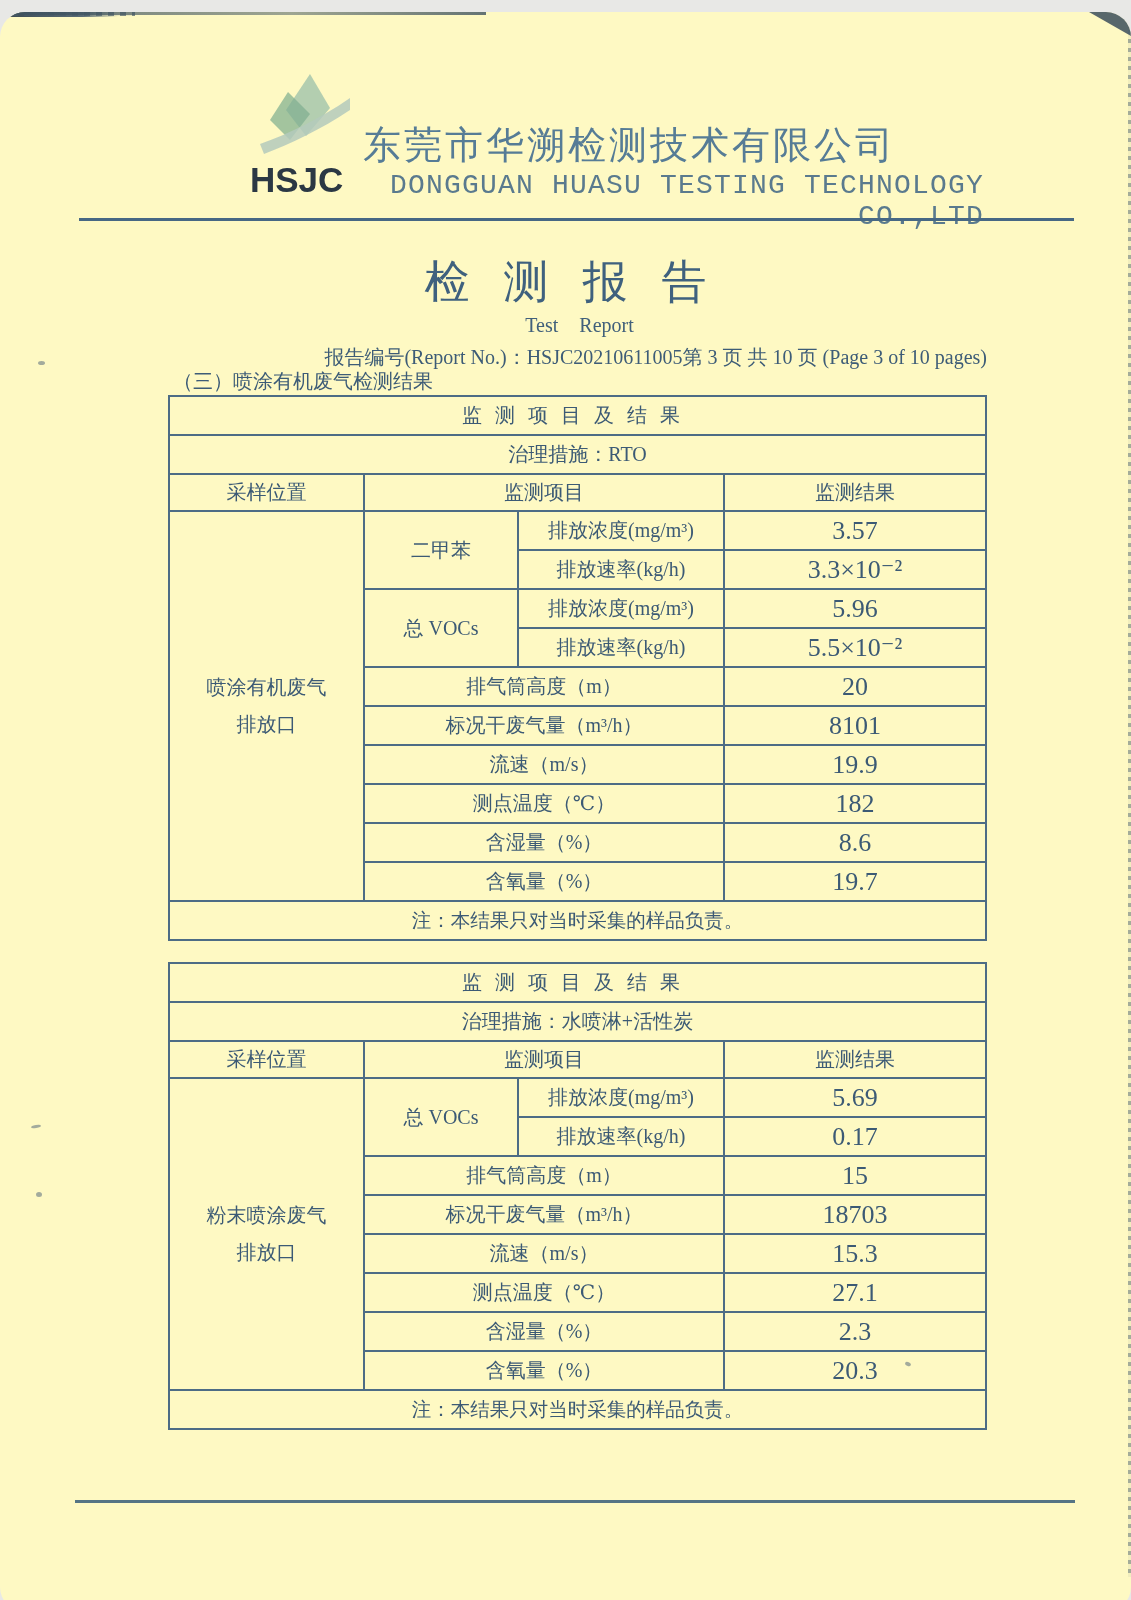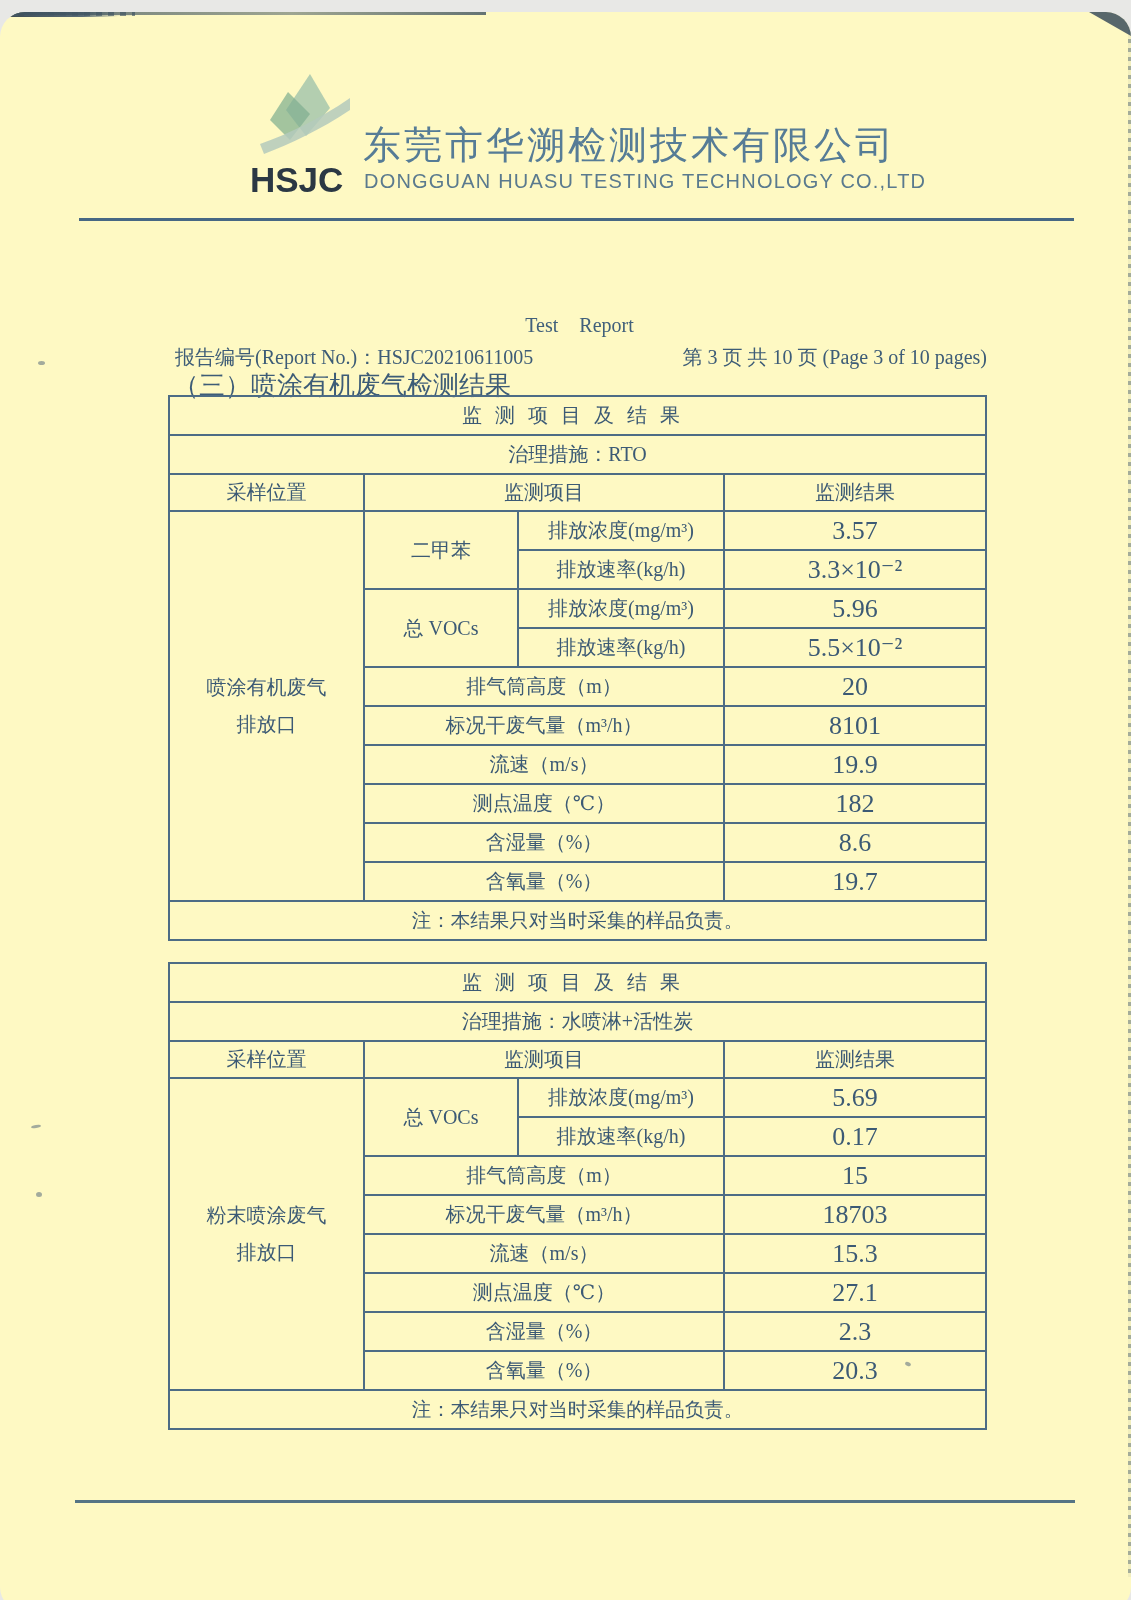--- a/index.html
+++ b/index.html
@@ -31,36 +31,36 @@
   
   .logo-wrap { position:absolute; left:248px; top:60px; width:110px; height:130px; }
   .logo-svg { position:absolute; left:8px; top:0; }
   .logo-text { position:absolute; left:2px; top:88px; width:106px;
     font-family:"Liberation Sans","DejaVu Sans",sans-serif; font-weight:bold;
     font-size:35px; color:#2b3844; letter-spacing:0; }
   .co-zh { position:absolute; left:363px; top:108px; width:620px;
     font-family:"Liberation Sans","DejaVu Sans",sans-serif;
     font-size:38px; font-weight:500; letter-spacing:3px; color:#567c96; }
   .co-en { position:absolute; left:364px; top:158px; width:620px;
-    font-family:Liberation Sans, sans-serif;
-    font-size:20px; letter-spacing:1.2px; color:#5a7a8e; }
+    font-family:Liberation Mono, monospace;
+    font-size:28px; letter-spacing:1.2px; color:#5a7a8e;text-align:right; }
   .header-rule { position:absolute; left:79px; top:206px; width:995px; height:3px;
     background:#476884; }
 
   
   .title-zh { position:absolute; left:0; top:240px; width:100%; text-align:center;
     font-size:45px; letter-spacing:34px; padding-left:34px; box-sizing:border-box;
     color:#3f617e; font-weight:500; }
   .title-en { position:absolute; left:14px; top:302px; width:100%; text-align:center;
     font-size:20px; word-spacing:16px; color:#41607b; }
   .meta-row { position:absolute; left:175px; top:332px; width:812px;
-    display:flex; justify-content:space-between; font-size:20px; color:#3d5c77; }
-
-  
-  .sec-heading { position:absolute; font-size:26px; color:#3d5c77; }
+    display:flex; justify-content:flex-end; font-size:20px; color:#3d5c77; }
+
+  
+  .sec-heading { position:absolute; font-size:20px; color:#3d5c77; }
   .sec3 { left:173px; top:356px; }
   .sec4 { left:173px; top:920px; }
 
   table.report { position:absolute; left:168px; border-collapse:collapse;
     table-layout:fixed; width:817px; font-size:20px; color:#3c5a75; }
   #table1 { top:383px; }
   #table2 { top:950px; }
   table.report td { border:2px solid #4d6c85; text-align:center; padding:0 15px;
     height:37px; overflow:hidden; }
   table.report { border:2.5px solid #44647e; }
@@ -94,20 +94,21 @@
       <polygon points="54,2 74,36 50,64 30,38" fill="#9dc2aa" opacity="0.78"></polygon>
       <polygon points="32,20 54,42 34,68 14,48" fill="#7fae90" opacity="0.72"></polygon>
       <path d="M4,72 C32,62 62,48 94,26 L94,38 C64,58 34,72 8,82 Z" fill="#b4cabc" opacity="0.85"></path>
     </svg>
     <div class="logo-text">HSJC</div>
   </div>
   <div class="co-zh">东莞市华溯检测技术有限公司</div>
   <div class="co-en">DONGGUAN HUASU TESTING TECHNOLOGY CO.,LTD</div>
   <div class="header-rule"></div>
 
+  <div class="title-zh">检测报告</div>
   <div class="title-en">Test Report</div>
 
   <div class="meta-row">
     <span><span>报告编号(Report No.)：</span><span>HSJC20210611005</span></span>
     <span>第 3 页 共 10 页  (Page 3 of 10 pages)</span>
   </div>
 
   <div class="sec-heading sec3">（三）喷涂有机废气检测结果</div>
 
   <table class="report" id="table1">

